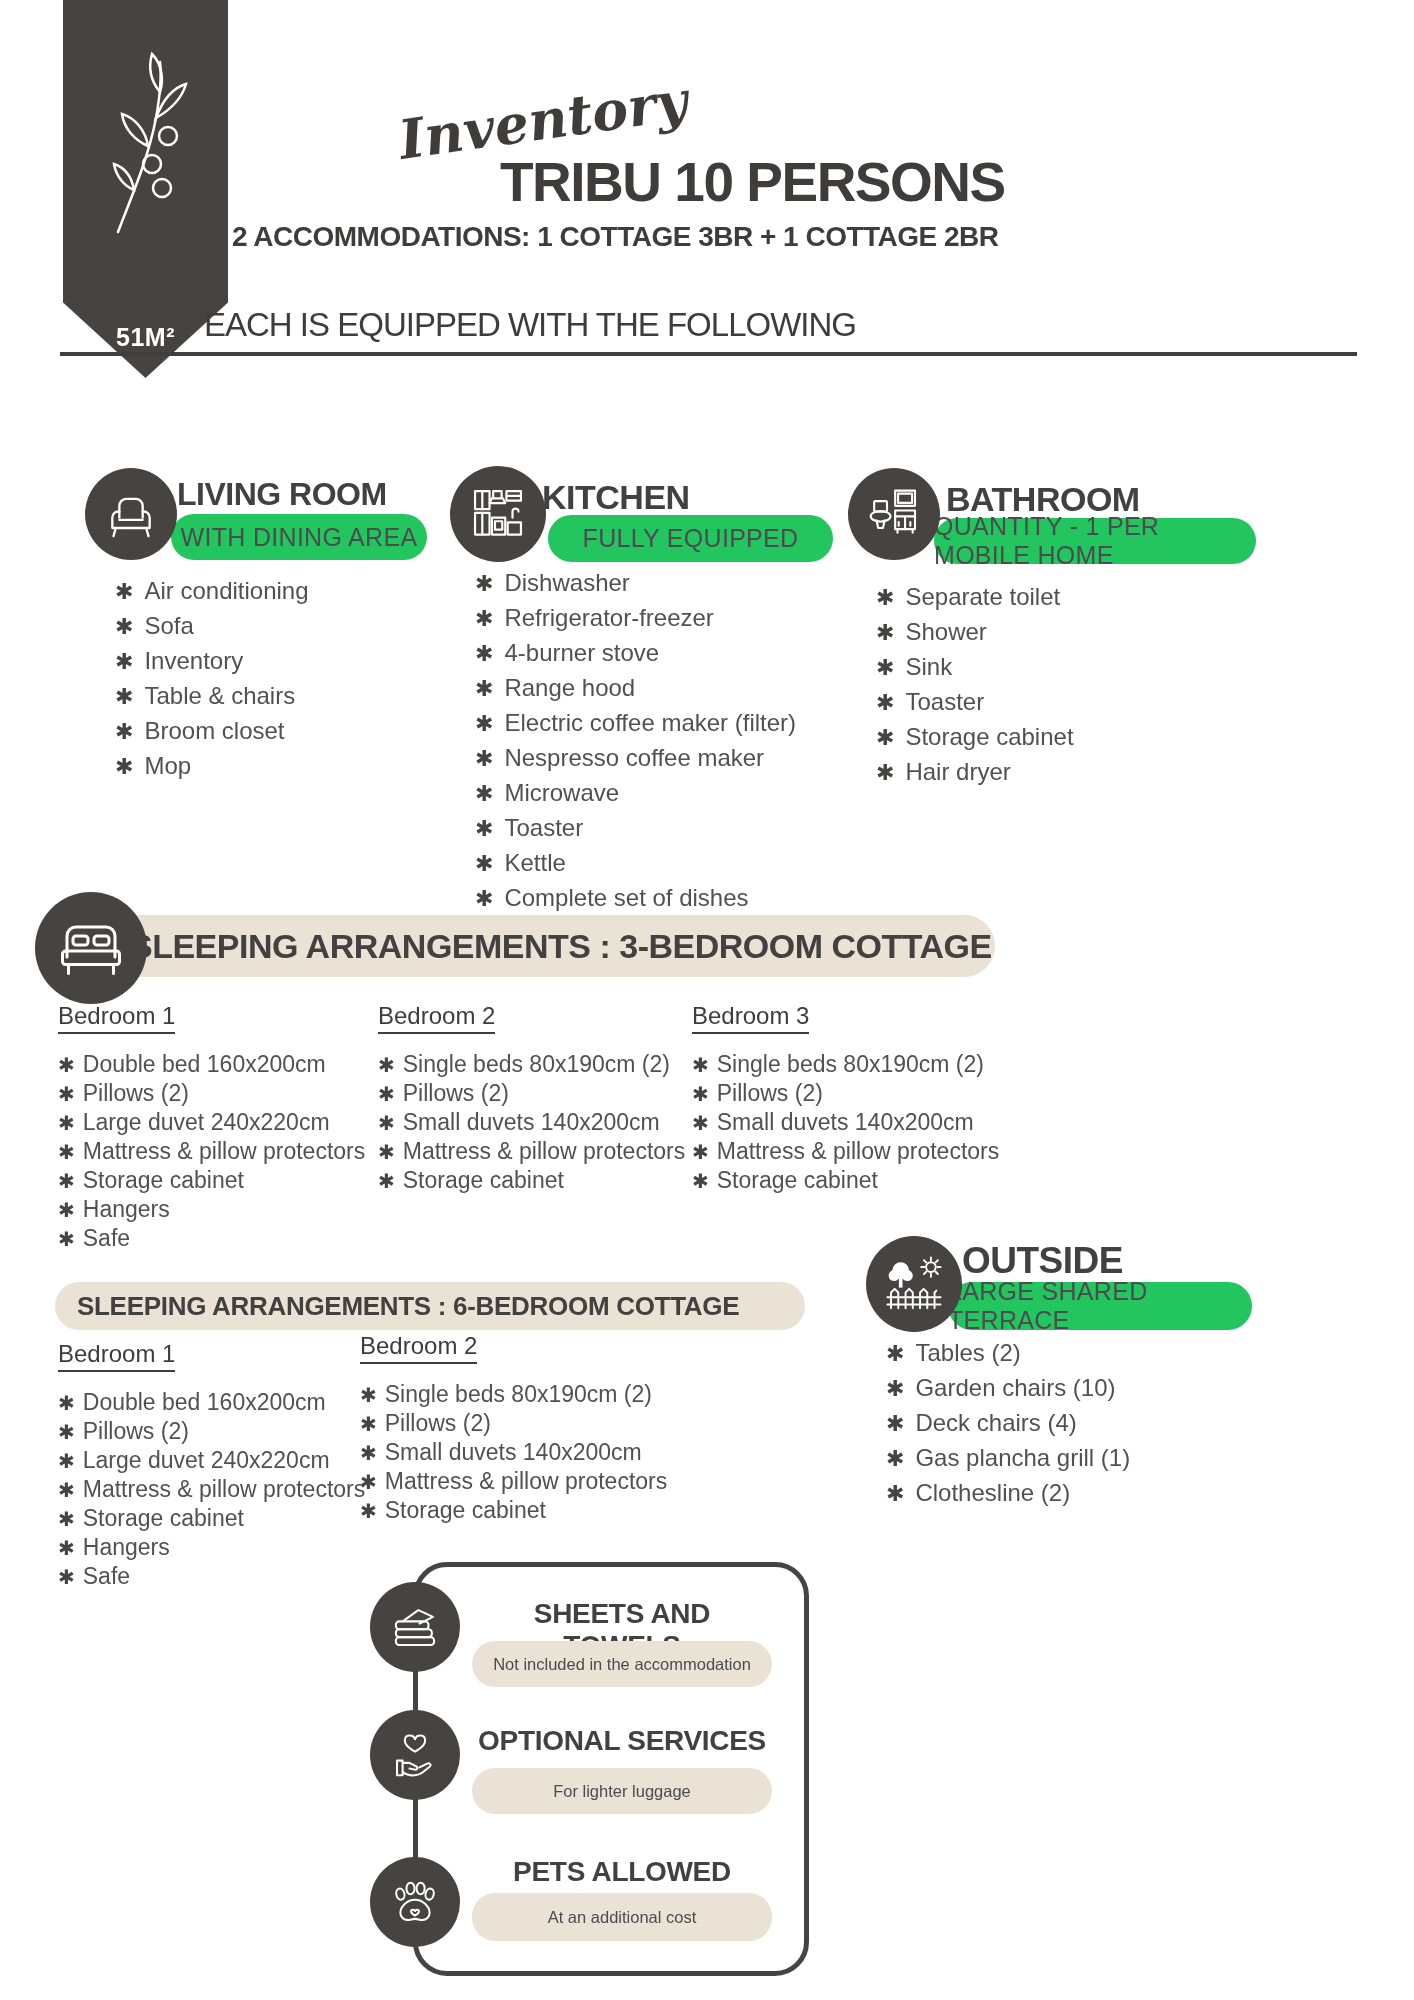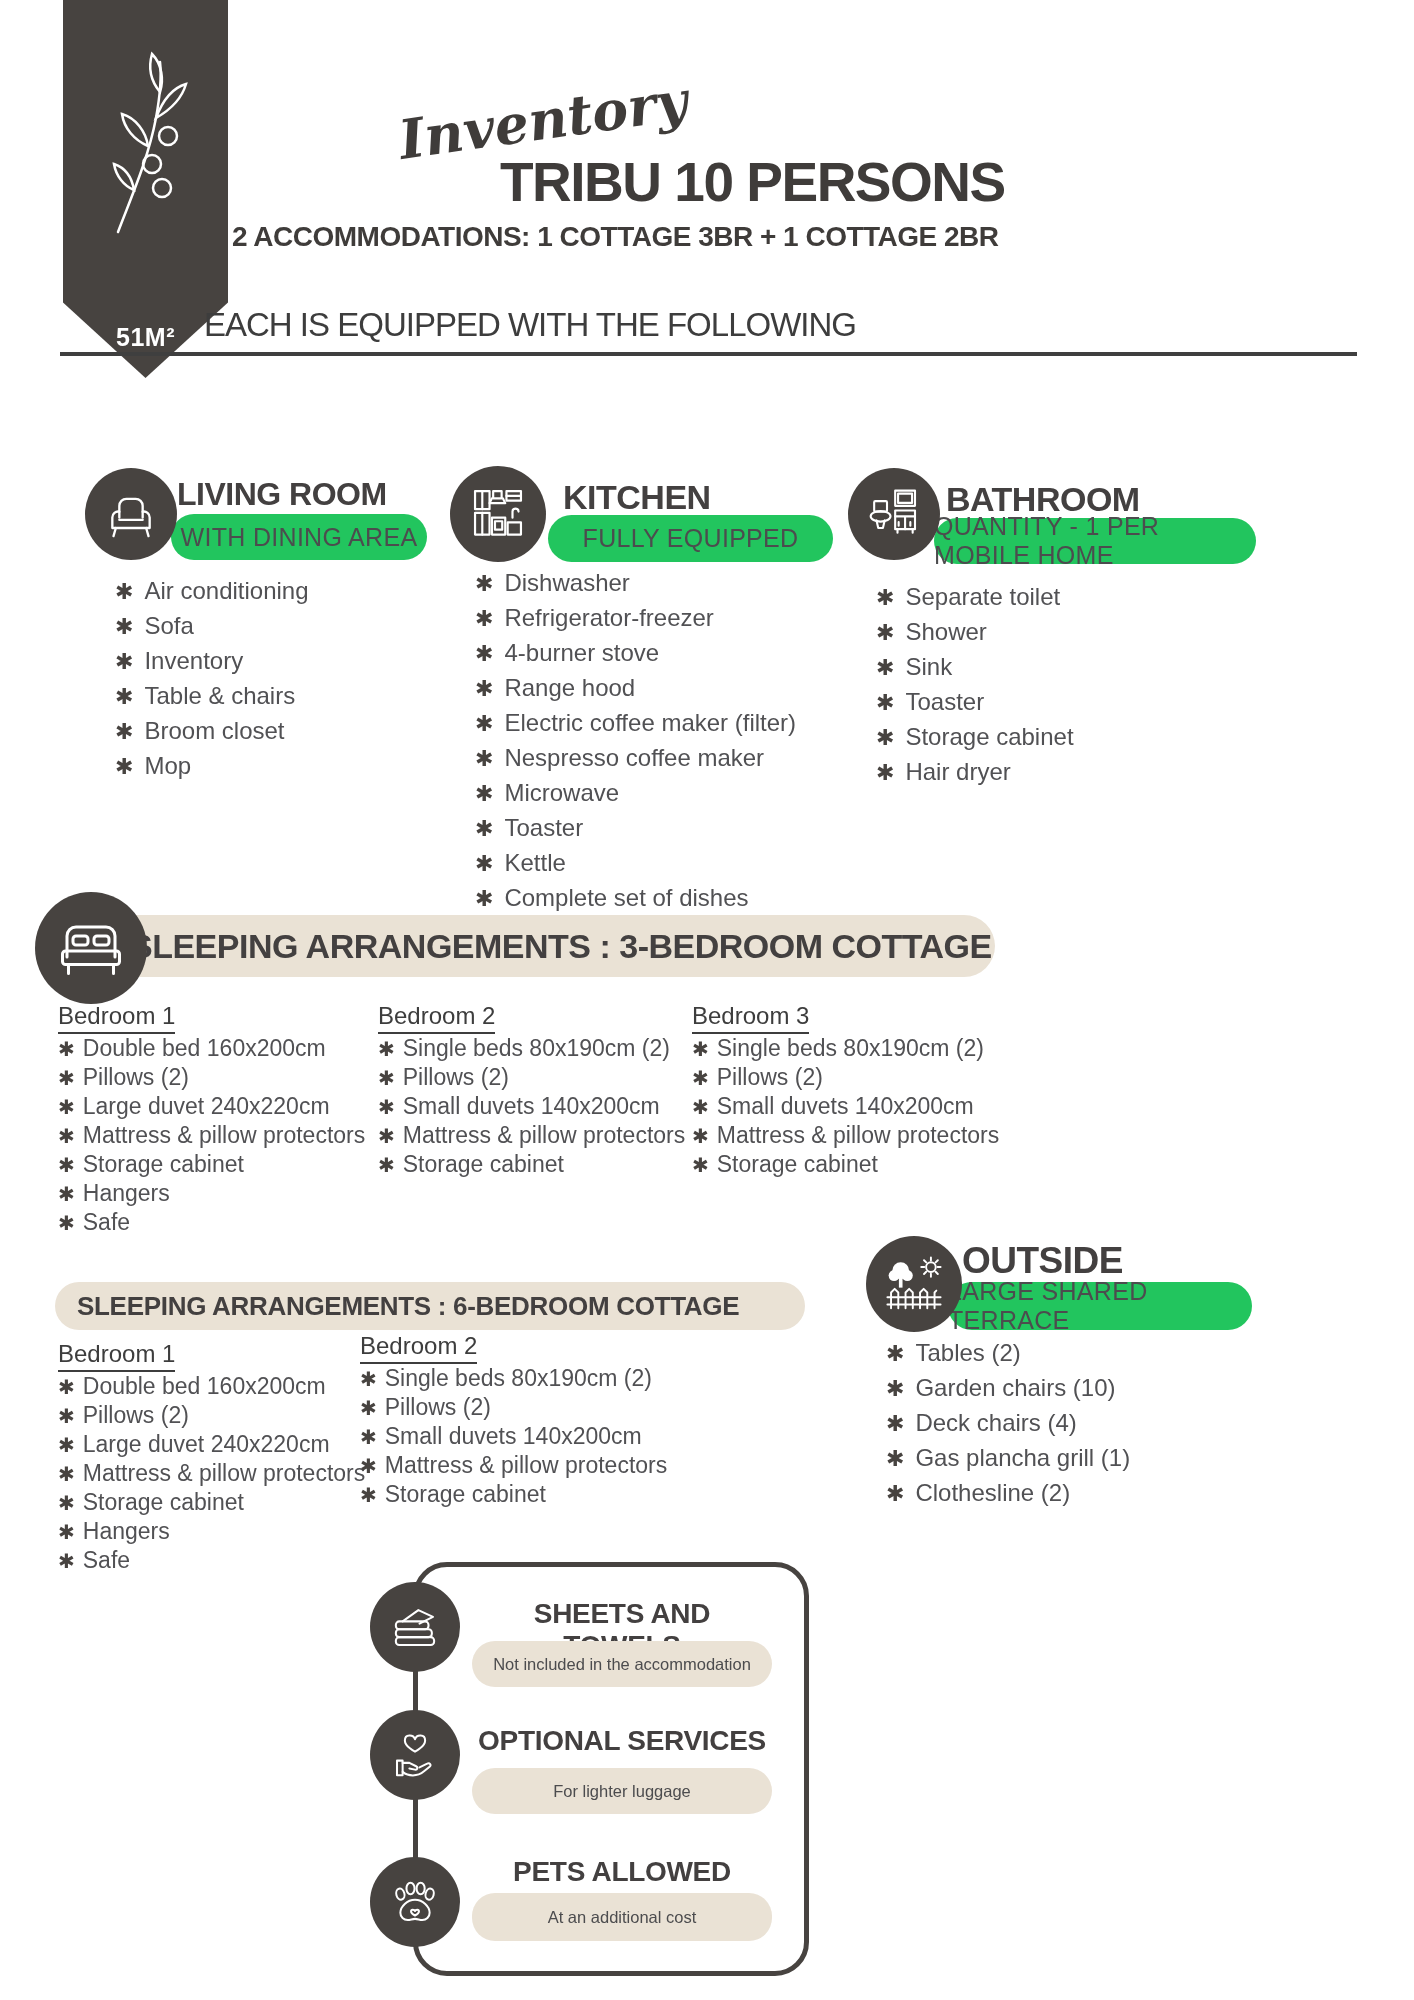--- a/index.html
+++ b/index.html
@@ -41,21 +41,21 @@
   .banner3{position:absolute;left:55px;top:915px;width:940px;height:62px;background:#eae2d5;
            border-radius:31px;display:flex;align-items:center;padding-left:75px;box-sizing:border-box;
            font-size:34px;font-weight:700;color:#434040;letter-spacing:-.5px;}
   .banner3-icon{left:35px;top:892px;width:112px;height:112px;}
   .banner2{position:absolute;left:55px;top:1282px;width:750px;height:48px;background:#eae2d5;
            border-radius:24px;display:flex;align-items:center;padding-left:22px;box-sizing:border-box;
            font-size:26px;font-weight:700;color:#434040;letter-spacing:-.3px;}
 
   .bedcol{position:absolute;}
   .bed-title{display:inline-block;font-size:24px;color:#3d3d3d;border-bottom:2px solid #3d3d3d;
-             padding-bottom:2px;margin-bottom:0;}
+             padding-bottom:2px;margin-bottom:16px;}
   ul.bed-list{list-style:none;margin:0;padding:0;}
   ul.bed-list li{display:flex;align-items:baseline;font-size:23px;line-height:28px;color:#515154;white-space:nowrap;}
   ul.bed-list .blt{margin-right:8px;font-size:20px;}
 
   
   .notes-box{position:absolute;left:413px;top:1562px;width:396px;height:414px;
              border:5px solid #474340;border-radius:34px;box-sizing:border-box;background:#fff;}
   .note-title{position:absolute;left:472px;width:300px;text-align:center;
               font-size:28px;font-weight:700;color:#434040;letter-spacing:-.3px;}
   .note-pill{position:absolute;left:472px;width:300px;height:46px;background:#eae2d5;border-radius:23px;
@@ -137,21 +137,21 @@
         <rect x="31" y="5" width="12" height="8"></rect>
           <path d="M31 9 h12"></path>
         <rect x="5" y="23" width="12" height="18"></rect>
           <path d="M11 23 v18"></path>
         <rect x="19" y="27" width="11" height="14"></rect>
           <rect x="21.5" y="30" width="6" height="7"></rect>
         <path d="M36 27 v-5 q0 -2.5 2.5 -2.5 q2.5 0 2.5 2.5"></path>
         <rect x="32" y="31" width="11" height="10"></rect>
       </svg>
     </div>
-    <div class="sec-title" style="left:113px;top:12px;font-size:34px;">KITCHEN</div>
+    <div class="sec-title" style="left:92px;top:12px;font-size:34px;">KITCHEN</div>
     <div class="pill" style="left:98px;top:49px;width:285px;height:47px;">FULLY EQUIPPED</div>
     <ul class="item-list" style="left:25px;top:100px;">
       <li>
           <span class="blt">✱</span>
           <span>Dishwasher</span>
         </li>
       <li>
           <span class="blt">✱</span>
           <span>Refrigerator-freezer</span>
         </li>

